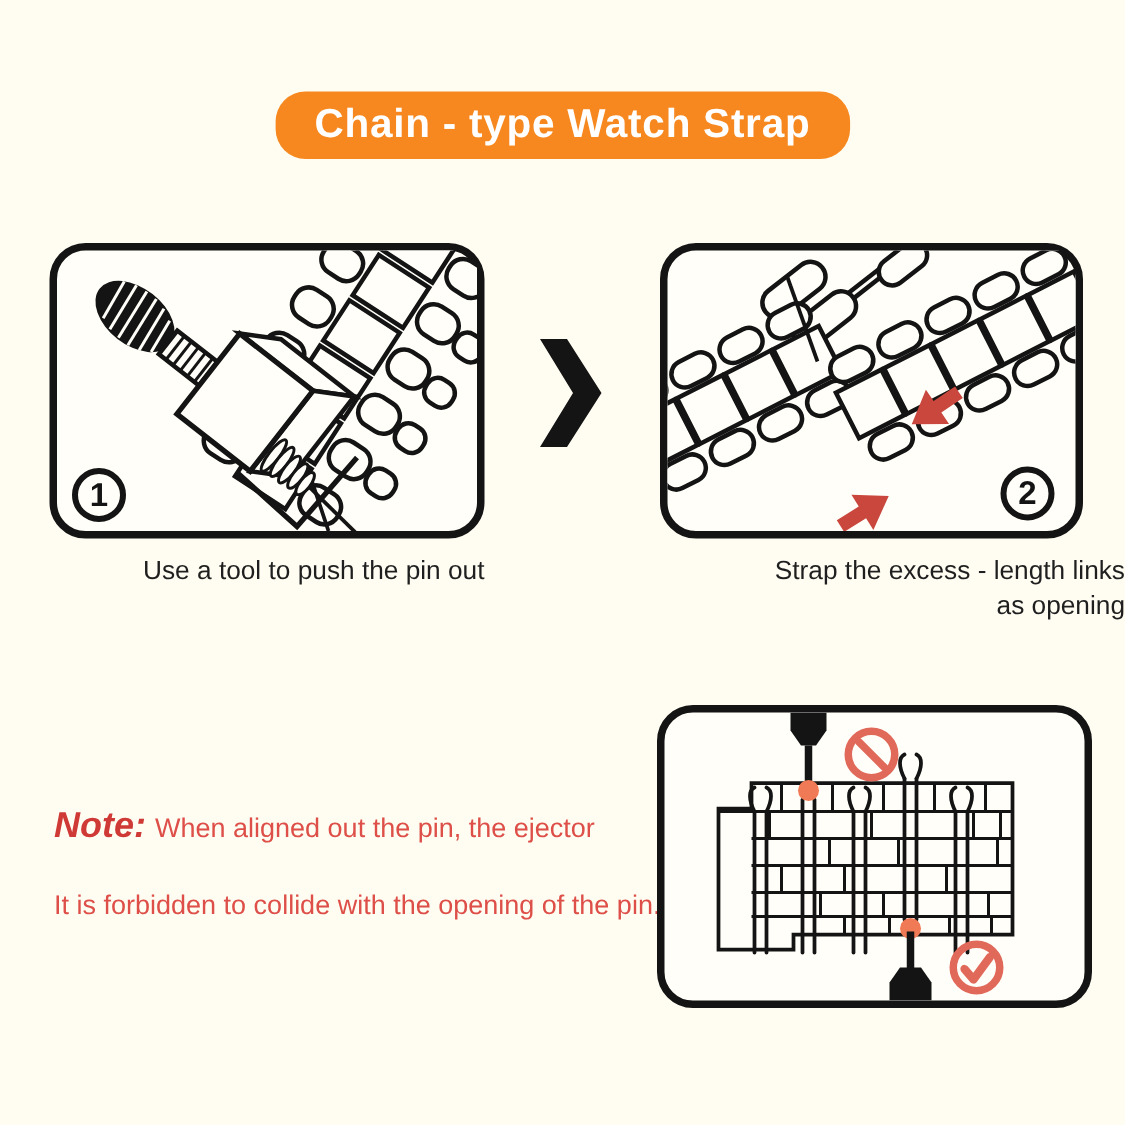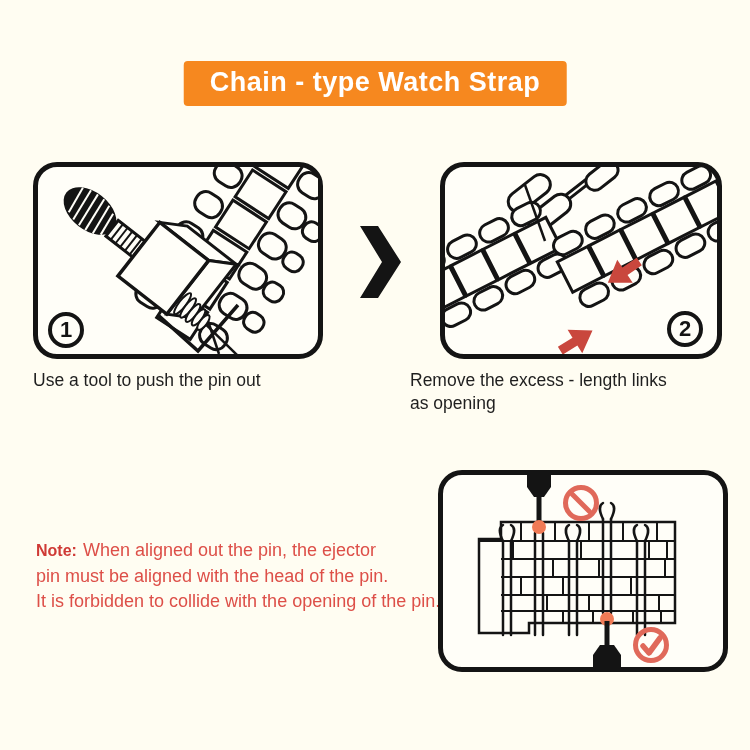--- a/index.html
+++ b/index.html
@@ -8,45 +8,45 @@
     --note-heading:#cf3a36; --note-text:#dd4f48;
     --arrow-red:#c9473d; --badge-coral:#e0695a; --dot-orange:#f07a55;
   }
   html,body{margin:0;padding:0;}
   body{background:var(--background);font-family:"Liberation Sans",sans-serif;}
   .stage{position:relative;width:750px;height:750px;background:var(--background);overflow:hidden;}
 
   .banner{position:absolute;top:61px;left:50%;transform:translateX(-50%);
     background:var(--banner-bg);color:var(--banner-text);
     font-size:27px;font-weight:bold;letter-spacing:.5px;
-    padding:6px 26px 8px;border-radius:4px;white-space:nowrap;}
+    padding:6px 26px 8px;border-radius:20px;white-space:nowrap;}
 
   .panel{position:absolute;background:var(--panel-bg);
     border:5px solid var(--ink);border-radius:24px;box-sizing:border-box;}
   .panel svg{display:block;width:100%;height:100%;}
   .panel1{left:33px;top:162px;width:290px;height:197px;}
   .panel2{left:440px;top:162px;width:282px;height:197px;}
   .panel3{left:438px;top:470px;width:290px;height:202px;}
 
   .chevron{position:absolute;left:354px;top:226px;}
 
   .badge-num{position:absolute;width:36px;height:36px;box-sizing:border-box;
     border:4px solid var(--ink);border-radius:50%;background:var(--panel-bg);
     color:var(--ink);font-weight:bold;font-size:22px;line-height:28px;text-align:center;}
   .badge-one{left:10px;bottom:6px;}
   .badge-two{right:14px;bottom:7px;}
 
   .caption{position:absolute;margin:0;color:var(--caption-text);
-    font-size:17.5px;line-height:23px;text-align:left;}
+    font-size:17.5px;line-height:23px;text-align:right;}
   .cap1{left:33px;top:369px;width:290px;}
   .cap2{left:410px;top:369px;width:340px;}
 
   .note{position:absolute;left:36px;top:538px;width:440px;margin:0;
     color:var(--note-text);font-size:18px;line-height:25.5px;}
-  .note-label{color:var(--note-heading);font-weight:bold;font-size:16px;margin-right:6px;}
+  .note-label{color:var(--note-heading);font-weight:bold;font-size:24px;margin-right:6px;font-style:italic;}
 
   .ln{fill:none;stroke:var(--ink);}
   .wf{fill:var(--panel-bg);stroke:var(--ink);}
 </style>
 </head>
 <body>
 
 <div class="stage">
 
   <div class="banner">Chain - type Watch Strap</div>
@@ -179,23 +179,23 @@
         <polygon points="0,8 15,8 15,0 33,12 15,24 15,16 0,16" fill="var(--arrow-red)"></polygon>
       </g>
       <g transform="translate(108,172) rotate(-32) scale(1.15)">
         <polygon points="0,8 15,8 15,0 33,12 15,24 15,16 0,16" fill="var(--arrow-red)"></polygon>
       </g>
     </svg>
     <div class="badge-num badge-two">2</div>
   </section>
 
   <p class="caption cap1">Use a tool to push the pin out</p>
-  <p class="caption cap2"><span>Remove the excess - length links</span><br><span>as opening</span></p>
-
-  <p class="note"><strong class="note-label">Note:</strong><span>When aligned out the pin, the ejector</span><br><span>pin must be aligned with the head of the pin.</span><br><span>It is forbidden to collide with the opening of the pin.</span></p>
+  <p class="caption cap2"><span>Strap the excess - length links</span><br><span>as opening</span></p>
+
+  <p class="note"><strong class="note-label">Note:</strong><span>When aligned out the pin, the ejector</span><br><br><span>It is forbidden to collide with the opening of the pin.</span></p>
 
   <section class="panel panel3">
     <svg viewBox="0 0 280 192">
 
       <g>
         <path class="ln" stroke-width="2.5" d="M 36,64 L 58,64 L 58,47 L 232,47 L 232,148 L 86,148 L 86,158 L 36,158 Z"></path>
         <g class="ln" stroke-width="2">
           <line x1="36" y1="66" x2="232" y2="66"></line>
           <line x1="58" y1="84" x2="232" y2="84"></line>
           <line x1="58" y1="102" x2="232" y2="102"></line>

